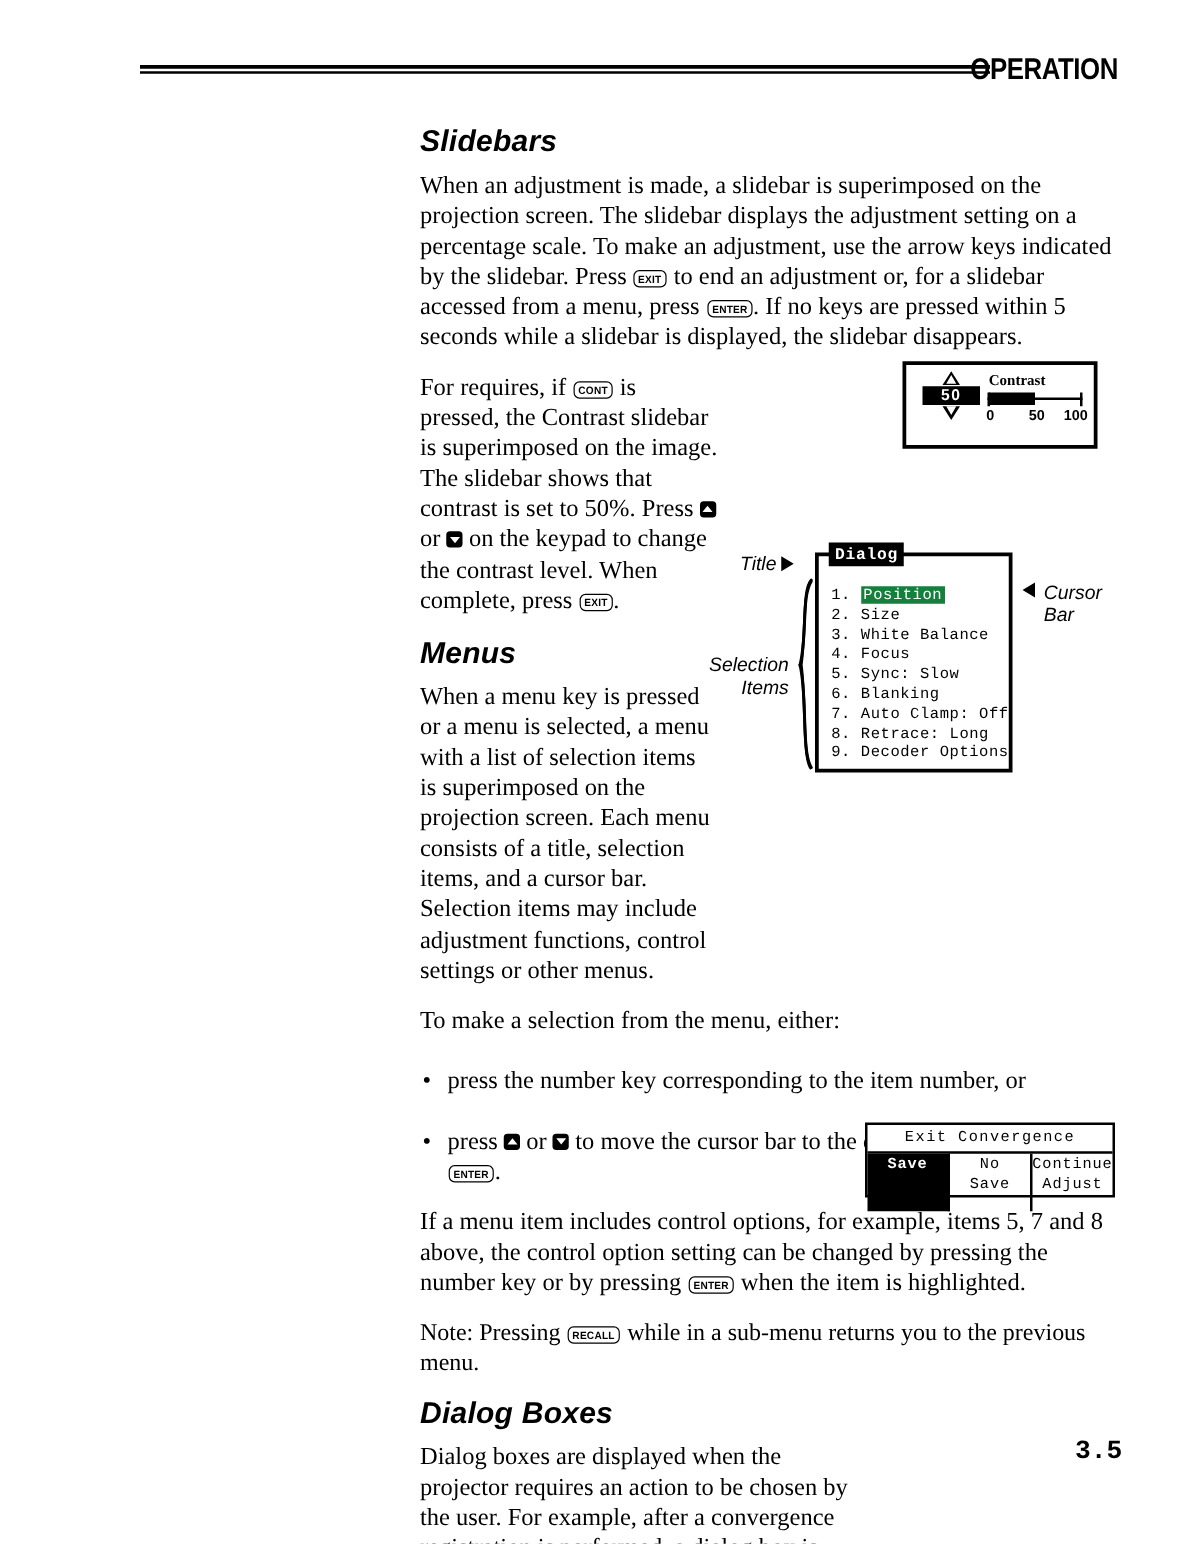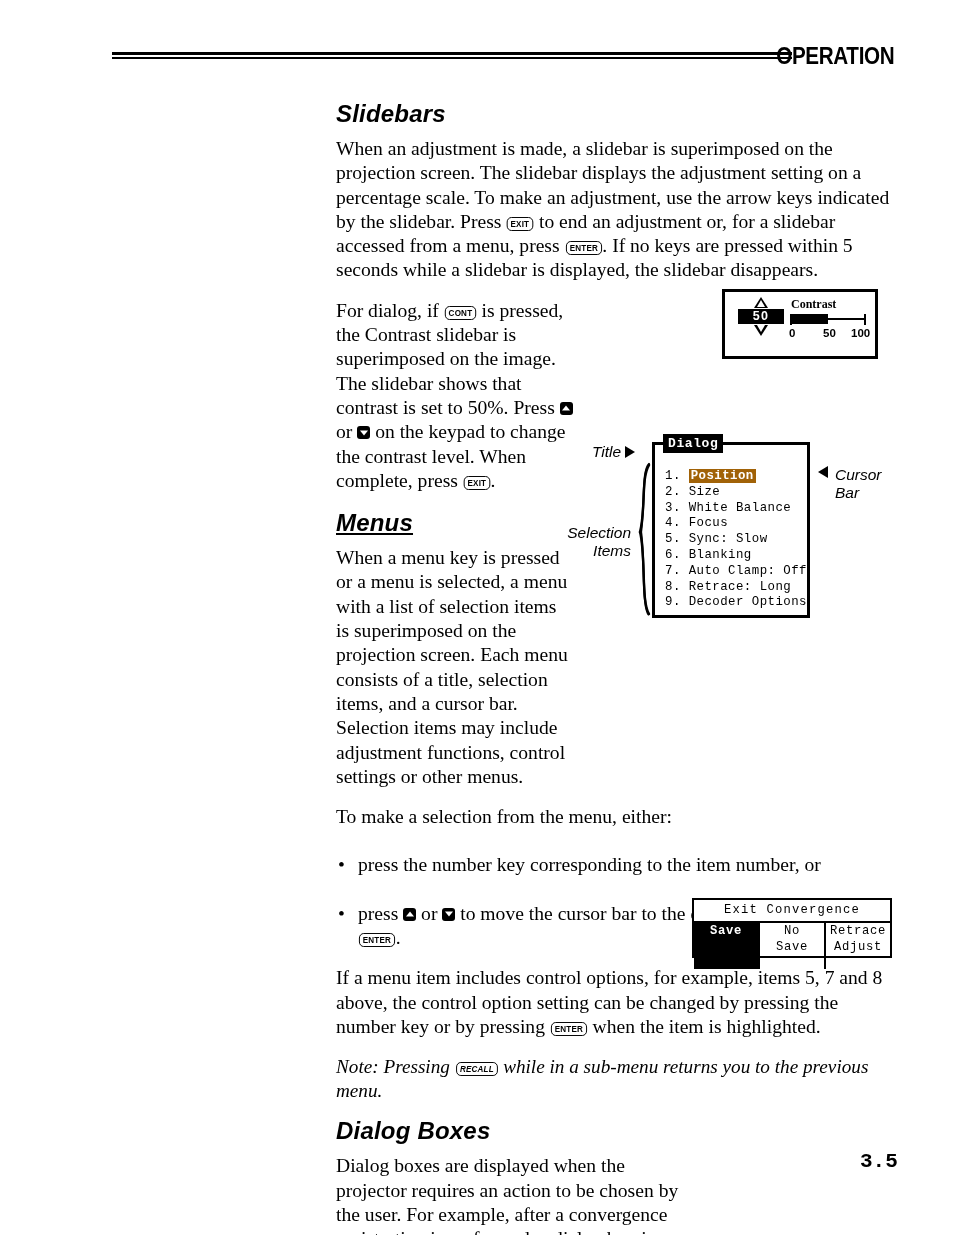--- a/index.html
+++ b/index.html
@@ -63,32 +63,31 @@
   }
 
   h2.section-heading {
     font-family: "Liberation Sans", sans-serif;
     font-style: italic;
     font-weight: bold;
     font-size: 24px;
     margin: 0 0 9px 0;
     letter-spacing: 0.2px;
   }
-  .sec-menus { margin-top: 30px; text-decoration: underline; }
+  .sec-menus { margin-top: 30px; }
   .sec-dialog { margin-top: 26px; }
 
   p.body {
     font-size: 19.6px;
     line-height: 24.3px;
     margin: 0 0 16px 0;
     text-align: left;
   }
   p.tight { margin-bottom: 12px; }
   p.note {
-    font-style: italic;
     font-size: 19.2px;
     line-height: 24px;
     margin: 0 0 14px 0;
   }
 
   .narrow { width: 238px; }
   .narrow-dialog { width: 350px; }
 
   ul.bullets {
     margin: 0 0 16px 0;
@@ -301,24 +300,23 @@
   .menu-item {
     font-family: "Liberation Mono", monospace;
     font-size: 12.4px;
     line-height: 15.8px;
     white-space: nowrap;
     letter-spacing: 0.45px;
   }
   .menu-item .mi-num { }
   .menu-item .mi-label { }
   .menu-item.selected .mi-label {
-    background: #a16207;
+    background: #15803d;
     color: #fff;
     padding: 0 2px;
-    font-weight: bold;
   }
 
   
   .callout {
     position: absolute;
     font-family: "Liberation Sans", sans-serif;
     font-style: italic;
     font-size: 15.5px;
     line-height: 17.5px;
     white-space: nowrap;
@@ -436,21 +434,21 @@
   <h2 class="section-heading">Slidebars</h2>
 
   <p class="body">
     <span>When an adjustment is made, a slidebar is superimposed on the projection screen. The slidebar displays the adjustment setting on a percentage scale. To make an adjustment, use the arrow keys indicated by the slidebar. Press</span>
     <span class="key">EXIT</span>
     <span>to end an adjustment or, for a slidebar accessed from a menu, press</span>
     <span class="key">ENTER</span><span>. If no keys are pressed within 5 seconds while a slidebar is displayed, the slidebar disappears.</span>
   </p>
 
   <p class="body narrow">
-    <span>For dialog, if</span>
+    <span>For requires, if</span>
     <span class="key">CONT</span>
     <span>is pressed, the Contrast slidebar is superimposed on the image. The slidebar shows that contrast is set to 50%. Press</span>
     <span class="key-arrow up"></span>
     <span>or</span>
     <span class="key-arrow down"></span>
     <span>on the keypad to change the contrast level. When complete, press</span>
     <span class="key">EXIT</span><span>.</span>
   </p>
 
   <h2 class="section-heading sec-menus">Menus</h2>
@@ -587,19 +585,19 @@
   <div class="dlg-row">
     <div class="dlg-cell selected">
       <span class="dl1">Save</span>
       <span class="dl2"></span>
     </div>
     <div class="dlg-cell">
       <span class="dl1">No</span>
       <span class="dl2">Save</span>
     </div>
     <div class="dlg-cell">
-      <span class="dl1">Retrace</span>
+      <span class="dl1">Continue</span>
       <span class="dl2">Adjust</span>
     </div>
   </div>
 </div>
 
 <div class="page-number">3.5</div>
 
 </body></html>

